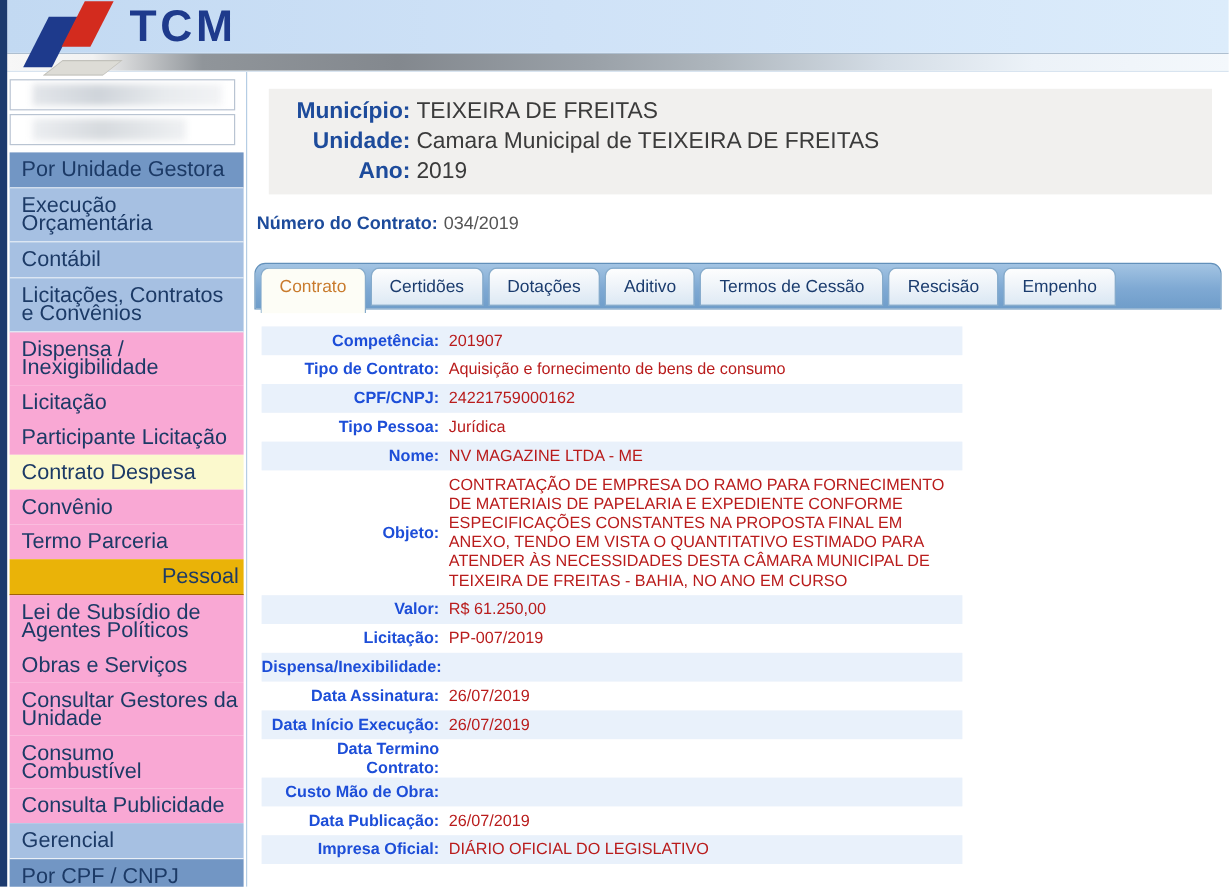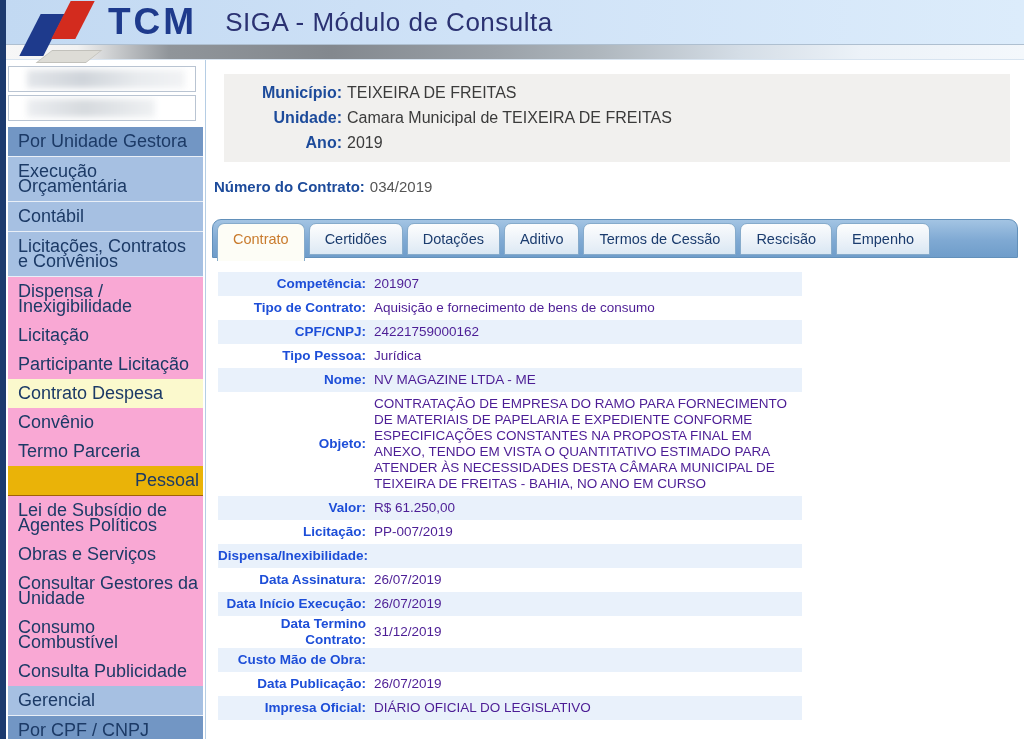--- a/index.html
+++ b/index.html
@@ -51,21 +51,21 @@
   .side-item.hdr-mid{background:#eab308;border-bottom:1px solid #a16207;text-align:right;}
   .side-item.hdr-light{background:#a6c0e2;border-bottom:1px solid #e9eff7;}
   .side-item.plain{background:#f9a8d4;}
   .side-item.selected{background:#fbf9cd;}
 
   
   .main{flex:1 1 auto;border-left:1px solid #b5cde4;padding:12px 6px 0 6px;min-width:0;}
   .info-box{
     margin:2px 8px 0 12px;background:#f1f0ee;padding:6px 0 7px 0;
   }
-  .info-row{line-height:25px;font-size:16px;white-space:nowrap;}
+  .info-row{line-height:25px;font-size:19px;white-space:nowrap;}
   .info-label{display:inline-block;width:118px;text-align:right;font-weight:bold;color:#1d4b9b;}
   .info-value{color:#3b3b3b;margin-left:5px;}
 
   .contract-number{margin:16px 0 0 2px;font-size:15px;}
   .cn-label{font-weight:bold;color:#1d4b9b;}
   .cn-value{color:#555;margin-left:5px;}
 
   
   .tabbar{
     margin:24px 0 0 0;height:35px;position:relative;
@@ -82,38 +82,37 @@
   .tab.active{
     background:#fdfdf6;color:#c97b2d;position:relative;z-index:3;
     padding-bottom:14px;border-bottom:none;
   }
 
   
   .fields{margin:14px 0 0 6px;width:584px;}
   .frow{display:flex;align-items:center;min-height:24px;font-size:13.5px;}
   .frow.alt{background:#e9f1fb;}
   .flabel{width:148px;flex:0 0 auto;text-align:right;font-weight:bold;color:#1d4ed8;padding-right:7px;line-height:16px;}
-  .fvalue{flex:1 1 auto;color:#4c1d95;line-height:16px;padding:4px 4px 4px 1px;}
+  .fvalue{flex:1 1 auto;color:#b91c1c;line-height:16px;padding:4px 4px 4px 1px;}
 </style>
 </head>
 <body>
 
 <div class="leftbar"></div>
 
 <div class="page">
 
   <div class="header">
     <div class="logo">
       <div class="sh-blue"></div>
       <div class="sh-red"></div>
       <div class="sh-gray"></div>
     </div>
     <div class="header-text">
       <span class="logo-text">TCM</span>
-      <span class="app-title">SIGA - Módulo de Consulta</span>
     </div>
   </div>
 
   <div class="graystrip"></div>
 
   <div class="content">
 
     <div class="sidebar">
       <div class="redacted-box">
         <div class="smudge"></div>
@@ -207,21 +206,20 @@
           <div class="frow">
             <div class="flabel">Data Assinatura:</div>
             <div class="fvalue">26/07/2019</div>
           </div>
           <div class="frow alt">
             <div class="flabel">Data Início Execução:</div>
             <div class="fvalue">26/07/2019</div>
           </div>
           <div class="frow">
             <div class="flabel">Data Termino Contrato:</div>
-            <div class="fvalue">31/12/2019</div>
           </div>
           <div class="frow alt">
             <div class="flabel">Custo Mão de Obra:</div>
             <div class="fvalue"></div>
           </div>
           <div class="frow">
             <div class="flabel">Data Publicação:</div>
             <div class="fvalue">26/07/2019</div>
           </div>
           <div class="frow alt">

